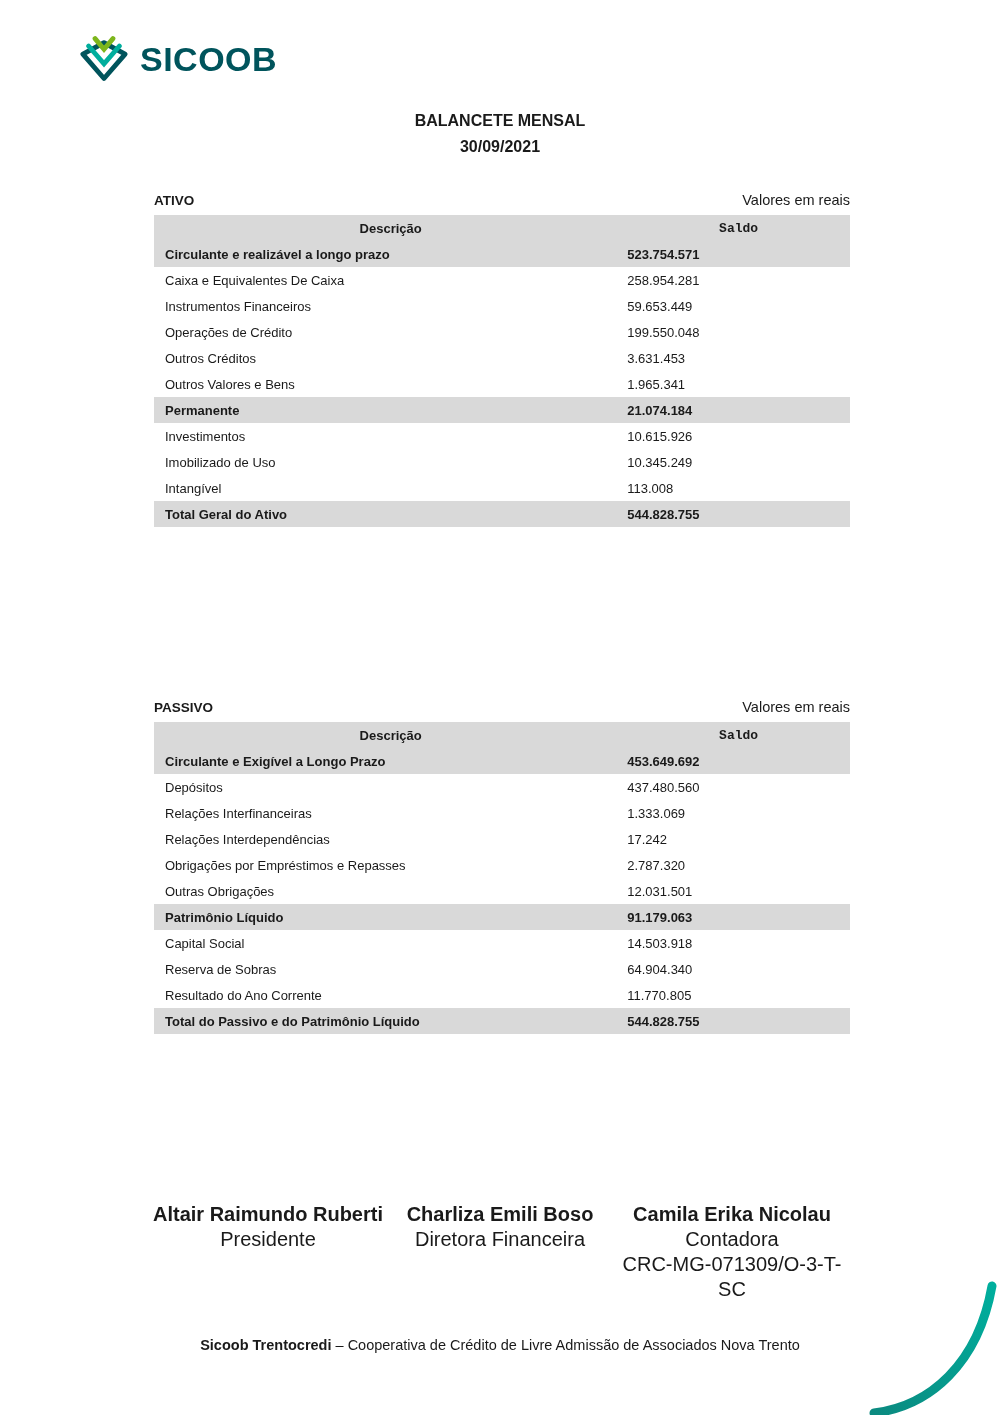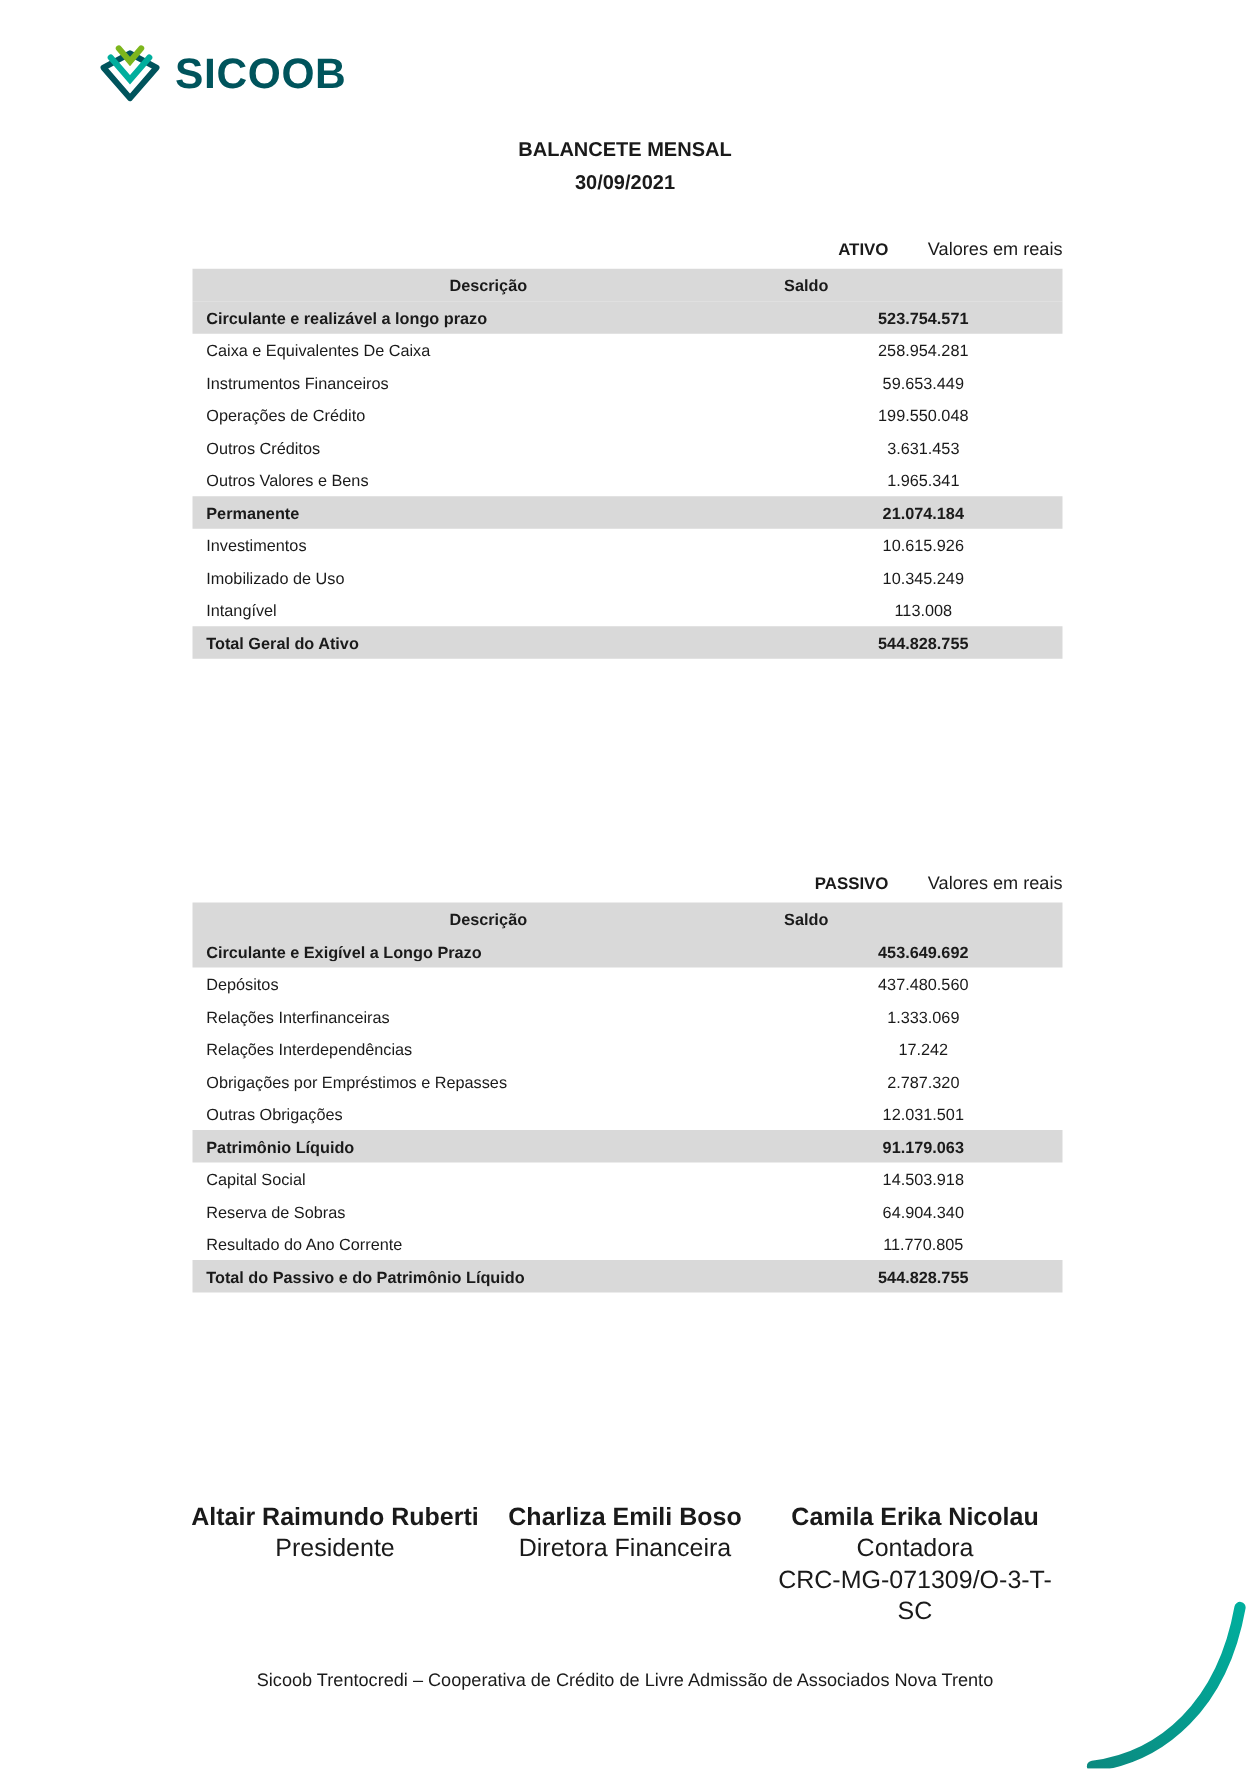--- a/index.html
+++ b/index.html
@@ -20,40 +20,40 @@
   .logo-text{font-size:34px;font-weight:700;color:var(--dark-teal);letter-spacing:.5px;}
 
   
   .doc-title{margin-top:26px;text-align:center;font-weight:700;font-size:16px;line-height:26px;}
 
   
   .table-block{width:696px;margin-left:152px;}
   .ativo-block{margin-top:32px;}
   .passivo-block{margin-top:172px;}
   .section-head{display:flex;align-items:baseline;}
-  .sec-label{width:80%;text-align:right;font-weight:700;font-size:13.5px;}
+  .sec-label{width:80%;text-align:left;font-weight:700;font-size:13.5px;}
   .sec-note{width:20%;text-align:right;font-size:14.5px;}
 
   .table{margin-top:7px;font-size:13px;width:100%;}
   .trow{display:flex;height:26px;align-items:center;}
   .thead,.subtotal{background:var(--row-gray);font-weight:700;}
   .cell{overflow:hidden;white-space:nowrap;}
   .cell.desc{width:68%;padding-left:11px;}
-  .cell.val{width:32%;text-align:center;}
+  .cell.val{width:32%;text-align:left;}
   .thead .cell.desc{text-align:center;padding-left:0;}
-  .thead .cell.val{text-align:left;padding-right:0;}
+  .thead .cell.val{text-align:center;padding-right:0;font-family:Liberation Mono, monospace;}
 
   
   .signatures{display:flex;margin:168px 150px 0 150px;}
   .sig-col{flex:1;text-align:center;font-size:20px;line-height:25px;}
   .sig-name{font-weight:700;}
 
   
   .doc-footer{margin-top:32px;text-align:center;font-size:14.5px;line-height:22px;}
-  .b{font-weight:400;}
+  .b{font-weight:700;}
 
   
   .swoosh{position:absolute;right:0;bottom:0;pointer-events:none;}
 </style>
 </head>
 <body>
 
 <div class="page">
 
   <div class="logo-row">

